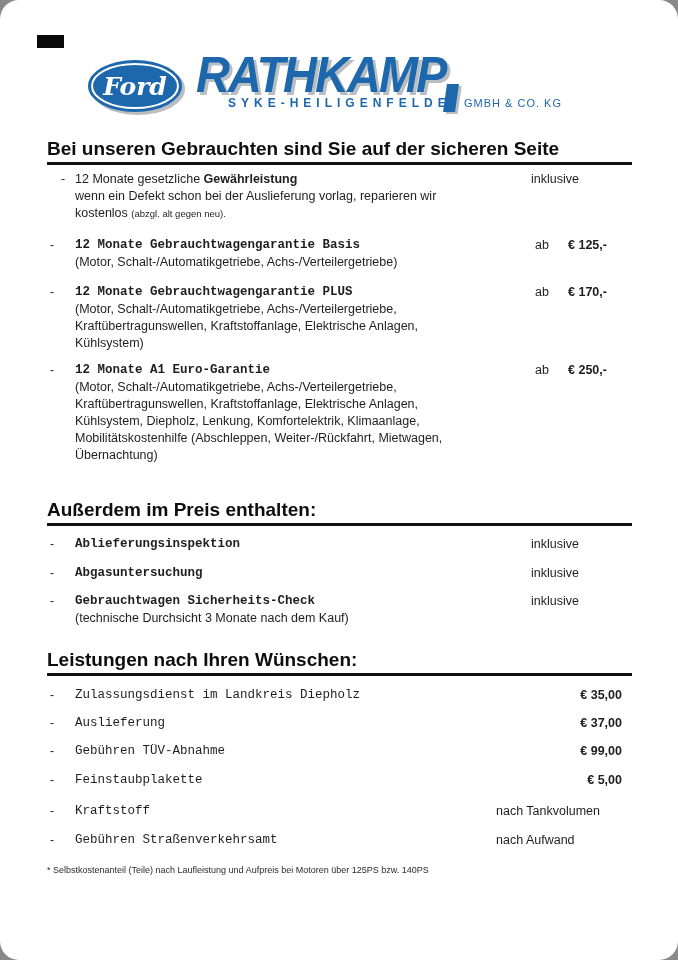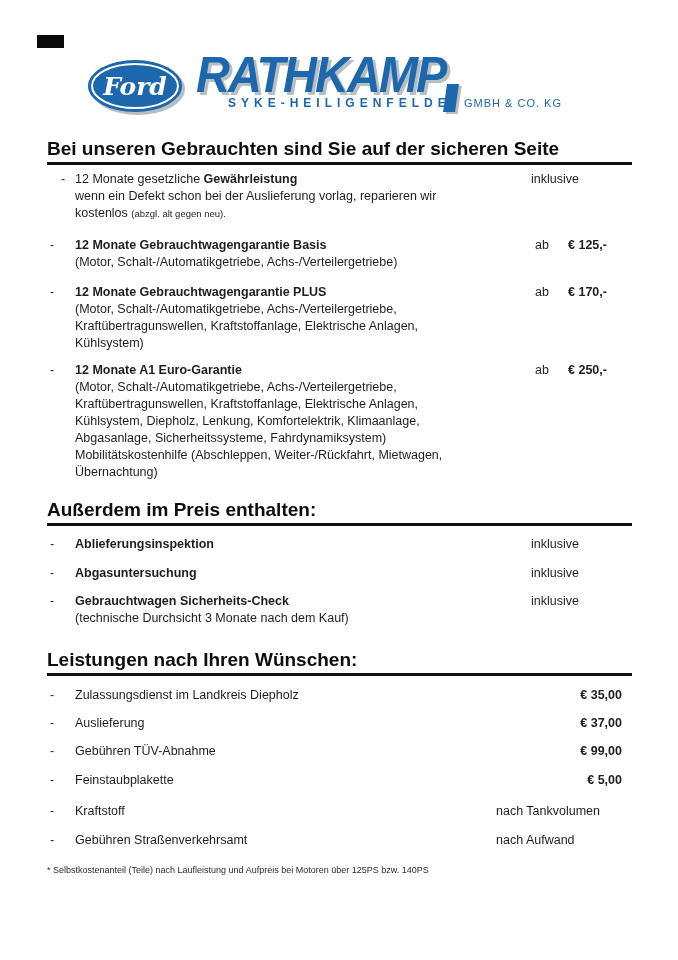--- a/index.html
+++ b/index.html
@@ -1,20 +1,20 @@
 <!DOCTYPE html>
 <html><head>
 <meta charset="utf-8">
 <style>
   * { margin:0; padding:0; box-sizing:border-box; }
   html,body { background:#888; }
   .page {
     position:relative; width:678px; height:960px; margin:0 auto;
     background:#ffffff; overflow:hidden;
-    font-family:"Liberation Sans", sans-serif; color:#1e1e1e;
+    font-family:"Liberation Sans", sans-serif; color:#1e1e1e;border-radius:19px;
   }
   
   .artifact { position:absolute; left:37px; top:35px; width:27px; height:13px; background:#0a0a0a; }
   .logo-wrap { position:absolute; left:0; top:0; width:678px; height:130px; }
   .ford-oval { position:absolute; left:86px; top:57px; }
   .brand-word {
     position:absolute; left:196px; top:44px;
     font-size:47px; font-weight:700; font-style:italic;
     letter-spacing:-2px; color:#1d67ad;
     text-shadow:3px 3px 0 #b9bec3;
@@ -35,21 +35,21 @@
   .sec-heading {
     position:absolute; left:0; width:585px;
     font-size:19px; line-height:23px; font-weight:700; color:#0e0e0e;
     padding-bottom:2px; border-bottom:3px solid #111;
     white-space:nowrap;
   }
   .row { position:absolute; left:0; width:585px; }
   .dash { position:absolute; left:3px; top:0; }
   .dash.indent { left:14px; }
   .main { margin-left:28px; margin-right:108px; }
-  .title { font-weight:700; white-space:nowrap; }
+  .title { font-weight:700; white-space:nowrap;font-family:Liberation Mono, monospace; }
   .title.regular { font-weight:400; }
   .desc { font-weight:400; white-space:nowrap; }
   .small-note { font-size:9.5px; }
   .ab { position:absolute; left:488px; top:0; font-weight:400; }
   .price { position:absolute; left:521px; top:0; font-weight:700; white-space:nowrap; }
   .incl { position:absolute; left:484px; top:0; font-weight:400; }
   .price-r { position:absolute; right:10px; top:0; font-weight:700; text-align:right; white-space:nowrap; }
   .note-r { position:absolute; left:449px; top:0; font-weight:400; white-space:nowrap; }
   .footnote { position:absolute; left:0; font-size:9px; line-height:12px; color:#2b2b2b; white-space:nowrap;text-align:center; }
 </style>
@@ -109,21 +109,20 @@
       <span class="price">€ 170,-</span>
     </div>
 
     <div class="row" style="top:362px">
       <span class="dash">-</span>
       <div class="main">
         <div class="title">12 Monate A1 Euro-Garantie</div>
         <div class="desc">(Motor, Schalt-/Automatikgetriebe, Achs-/Verteilergetriebe,</div>
         <div class="desc">Kraftübertragunswellen, Kraftstoffanlage, Elektrische Anlagen,</div>
         <div class="desc">Kühlsystem, Diepholz, Lenkung, Komfortelektrik, Klimaanlage,</div>
-        <div class="desc">Abgasanlage, Sicherheitssysteme, Fahrdynamiksystem)</div>
         <div class="desc">Mobilitätskostenhilfe (Abschleppen, Weiter-/Rückfahrt, Mietwagen,</div>
         <div class="desc">Übernachtung)</div>
       </div>
       <span class="ab">ab</span>
       <span class="price">€ 250,-</span>
     </div>
 
     <div class="sec-heading" style="top:498px">Außerdem im Preis enthalten:</div>
 
     <div class="row" style="top:536px">

